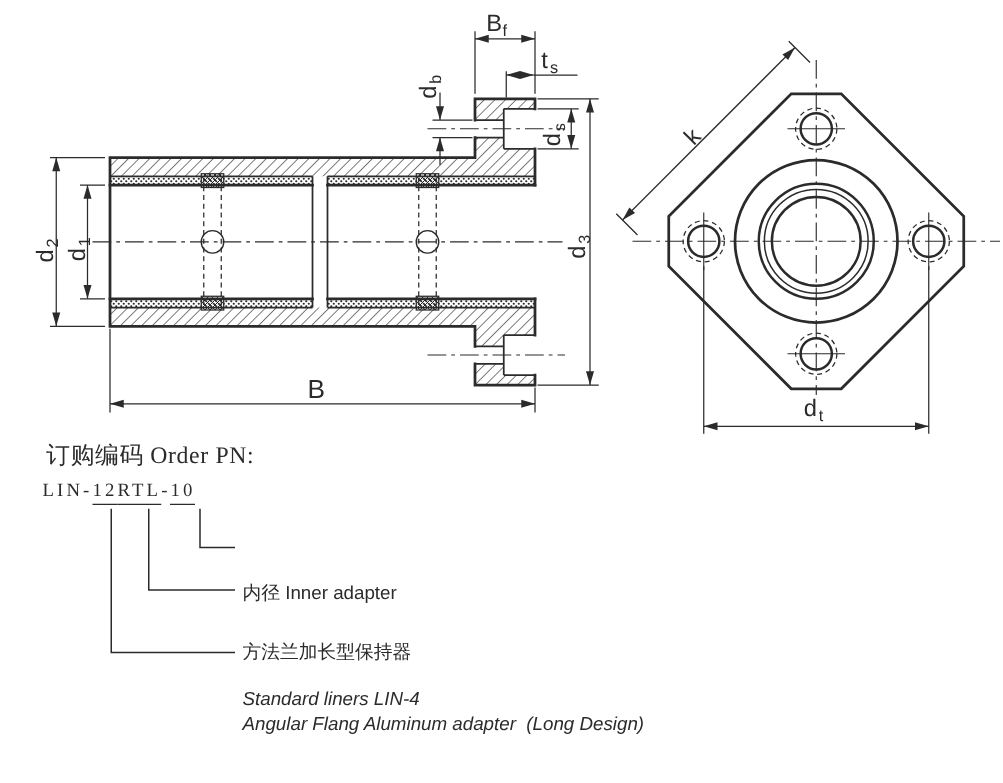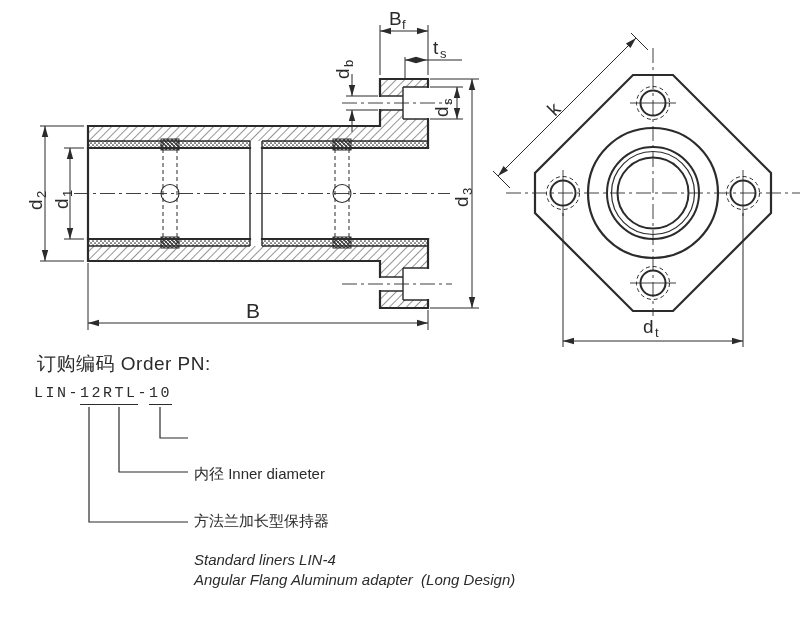--- a/index.html
+++ b/index.html
@@ -1,21 +1,21 @@
 <!DOCTYPE html>
 <html><head>
 <meta charset="utf-8">
 <style>
   html,body{margin:0;padding:0;background:#fff;}
   .canvas{position:relative;width:802px;height:626px;background:#fff;overflow:hidden;
           font-family:"Liberation Sans","DejaVu Sans",sans-serif;color:#2b2b2b;}
   .canvas svg{position:absolute;left:0;top:0;}
   .abs{position:absolute;white-space:pre;}
   .heading{font-size:19px;letter-spacing:0.5px;}
-  .pn{font-family:Liberation Mono, monospace;font-size:15px;letter-spacing:2.5px;}
+  .pn{font-family:Liberation Serif, serif;font-size:15px;letter-spacing:2.5px;}
   .pn .u{border-bottom:1.6px solid #2b2b2b;padding-bottom:2px;}
   .note-l1{font-size:15px;}
   .note-l2{font-size:15px;margin-top:4px;font-style:italic;}
   text{fill:#2b2b2b;}
   .lbl{font-size:19px;}
   .lbl-big{font-size:21px;}
   .sub{font-size:13px;}
 </style>
 </head>
 <body>
@@ -207,26 +207,26 @@
     </g>
   </g>
 
   <g stroke="#2b2b2b" stroke-width="1.2" fill="none">
     <polyline points="160,407 160,438 188,438"></polyline>
     <polyline points="119,407 119,472 188,472"></polyline>
     <polyline points="89,407 89,522 188,522"></polyline>
   </g>
 </svg>
 
-<div class="abs heading" style="left:37px;top:351px;">订购编码 Order PN:</div>
+<div class="abs heading" style="left:37px;top:351px;font-family:Liberation Serif, serif;">订购编码 Order PN:</div>
 
 <div class="abs pn" style="left:34px;top:385px;"><span>LIN-</span><span class="u">12</span><span class="u">RTL</span><span>-</span><span class="u">10</span></div>
 
 <div class="abs" style="left:194px;top:429px;">
-  <div class="note-l1">内径 Inner diameter</div>
+  <div class="note-l1">内径 Inner adapter</div>
 </div>
 
 <div class="abs" style="left:194px;top:476px;">
   <div class="note-l1">方法兰加长型保持器</div>
   <div class="note-l2">Angular Flang Aluminum adapter  (Long Design)</div>
 </div>
 
 <div class="abs" style="left:194px;top:511px;">
   <div class="note-l2">Standard liners LIN-4</div>
 </div>

